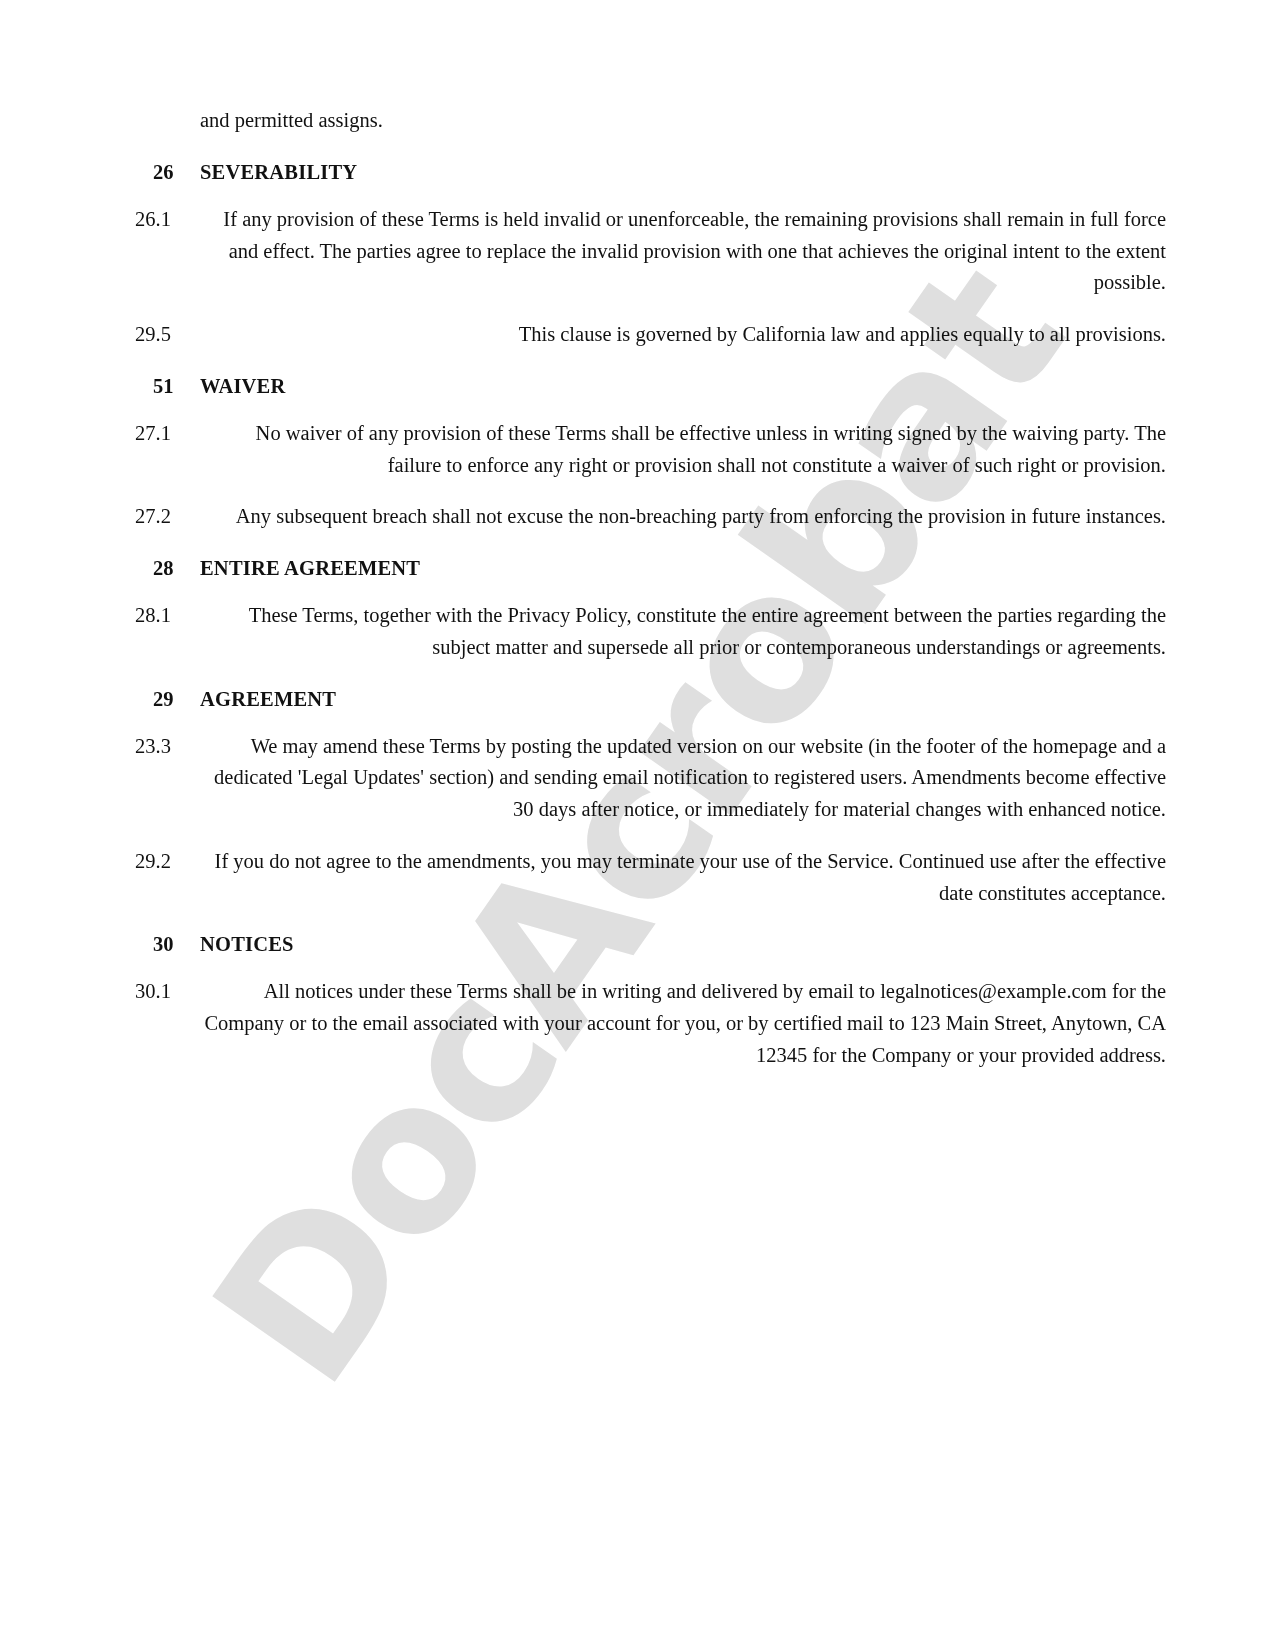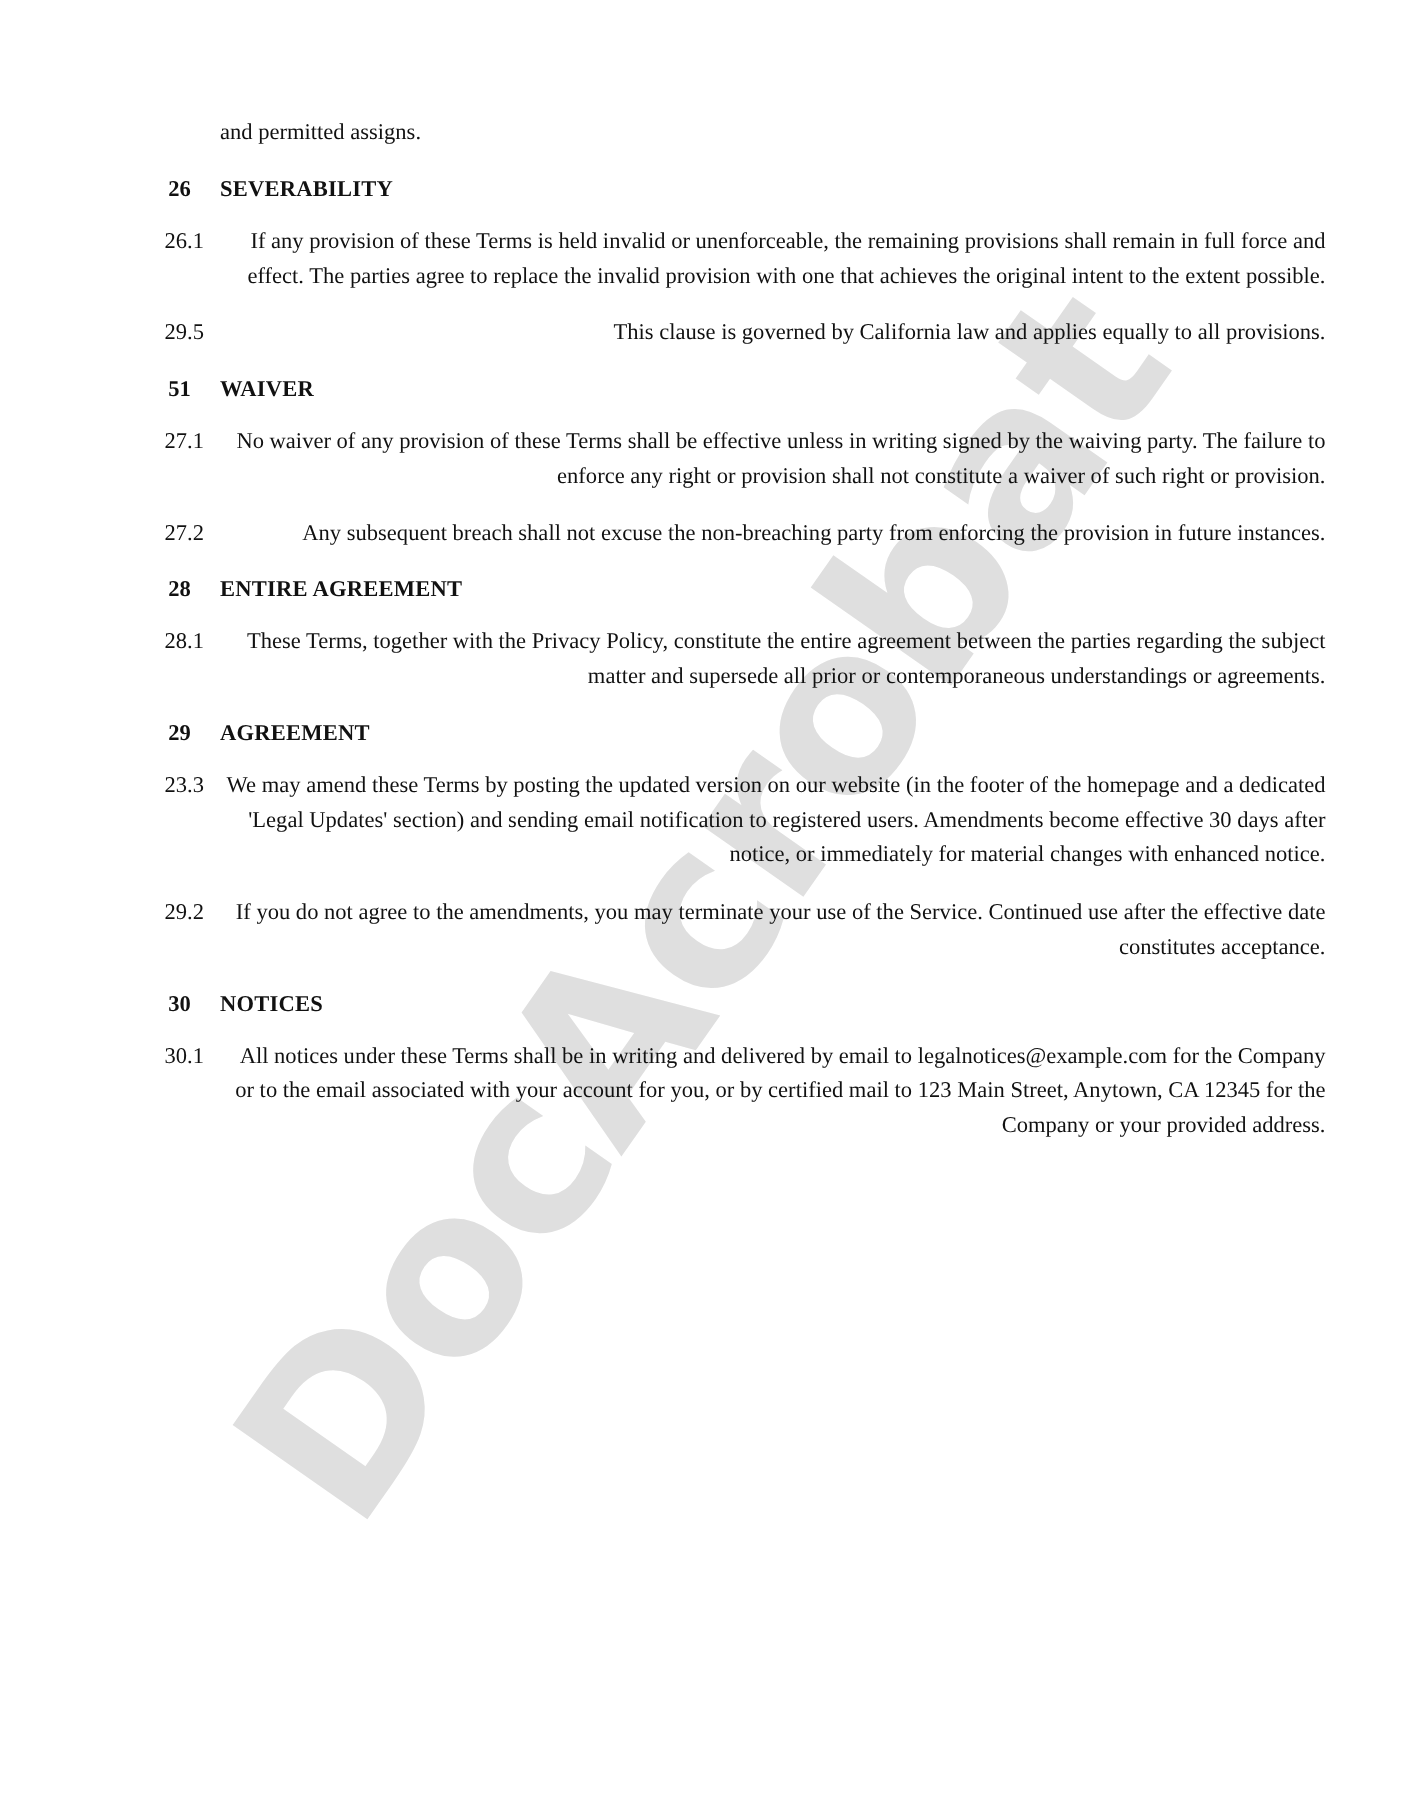--- a/index.html
+++ b/index.html
@@ -12,21 +12,21 @@
     width: 1275px;
     height: 1650px;
     background: #ffffff;
     overflow: hidden;
     font-family: "Liberation Serif", serif;
     color: #111111;
   }
   .content {
     position: relative;
     z-index: 2;
-    padding: 105px 70px 0 135px;
+    padding: 105px 109px 0 135px;
   }
   .watermark {
     position: absolute;
     z-index: 1;
     left: 50%;
     top: 50%;
     transform: translate(-50%, -50%) rotate(-55deg);
     font-family: "DejaVu Sans", sans-serif;
     font-weight: 700;
     font-size: 205px;
@@ -67,21 +67,21 @@
   }
   .clause {
     display: flex;
     align-items: baseline;
     margin-top: 20px;
   }
   .clause-num {
     width: 65px;
     flex: 0 0 65px;
     font-size: 20.5px;
-    text-align: center;
+    text-align: left;
     padding-left: 0px;
     box-sizing: border-box;
   }
   .clause-text {
     font-size: 20.5px;
     line-height: 1.55;
     flex: 1 1 auto;
     text-align: right;
   }
 </style>

